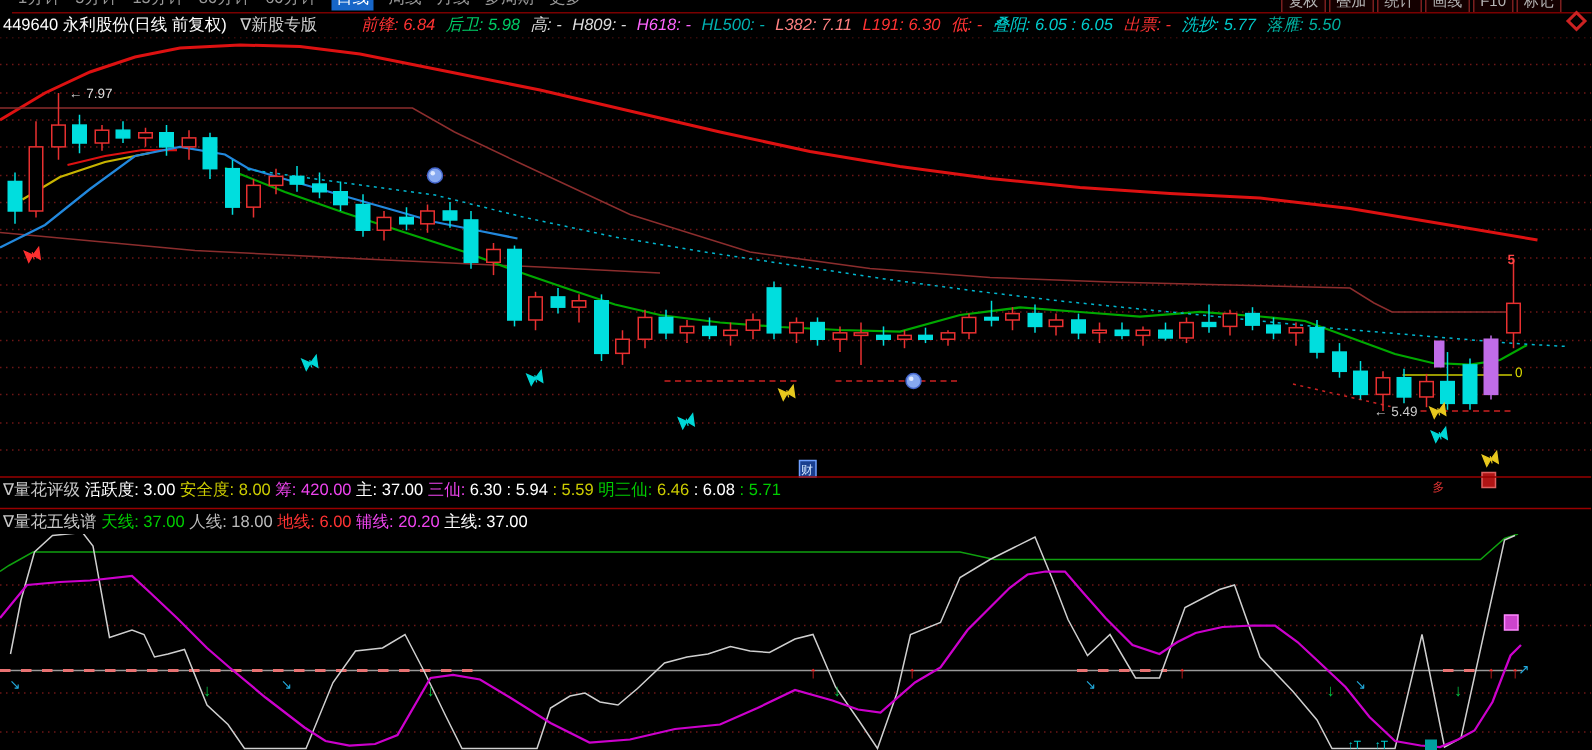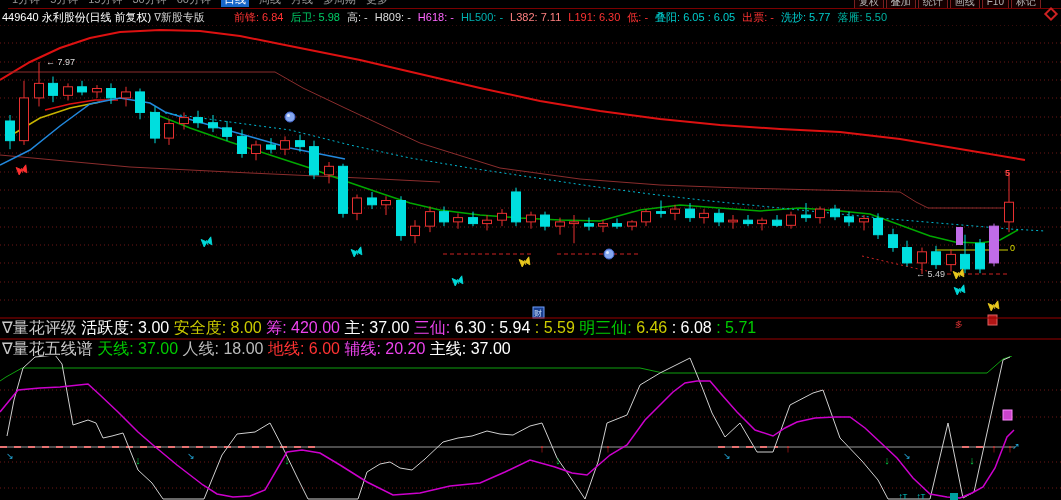--- a/index.html
+++ b/index.html
@@ -14,27 +14,27 @@
   .pitem.active{background:#1766c8;color:#fff;padding:0 3px;}
   .tbtn-row{position:absolute;top:-7px;right:28px;white-space:nowrap;line-height:14px;}
   .tbtn{display:inline-block;font-size:10px;color:#b5b5b5;border:1px solid #7a1f1f;background:#140000;
         padding:0 4px;margin-left:2px;cursor:pointer;}
   .diamond{position:absolute;top:9px;left:1046px;width:6px;height:6px;border:2px solid #cc2222;
            transform:rotate(45deg);}
   
   .quote-bar{position:absolute;top:9px;left:0;width:1061px;height:16px;white-space:nowrap;
              font-size:11px;line-height:16px;color:#ddd;overflow:hidden;}
   .quote-bar .title{color:#ffffff;margin-left:2px;}
-  .quote-bar .badge{color:#cfcfcf;margin-right:26px;font-family:Liberation Mono, monospace;}
-  .qitem{margin-right:7px;}
+  .quote-bar .badge{color:#cfcfcf;margin-left:6px;margin-right:26px;}
+  .qitem{margin-right:7px;font-style:italic;}
   svg{position:absolute;left:0;display:block;}
   #main-svg{top:25px;}
   #bottom-svg{top:356px;}
   .ind-row{position:absolute;left:2px;width:1059px;height:15px;white-space:nowrap;overflow:hidden;
-           font-size:16px;line-height:15px;}
+           font-size:11px;line-height:15px;}
   #ind-row1{top:320px;}
   #ind-row2{top:341px;}
 </style>
 </head>
 <body>
 
 <div class="app">
 
   <div class="period-bar">
     <div class="period-inner"><span class="pitem">1分钟</span><span class="pitem">5分钟</span><span class="pitem">15分钟</span><span class="pitem">30分钟</span><span class="pitem">60分钟</span><span class="pitem active">日线</span><span class="pitem">周线</span><span class="pitem">月线</span><span class="pitem">多周期</span><span class="pitem">更多</span></div>

